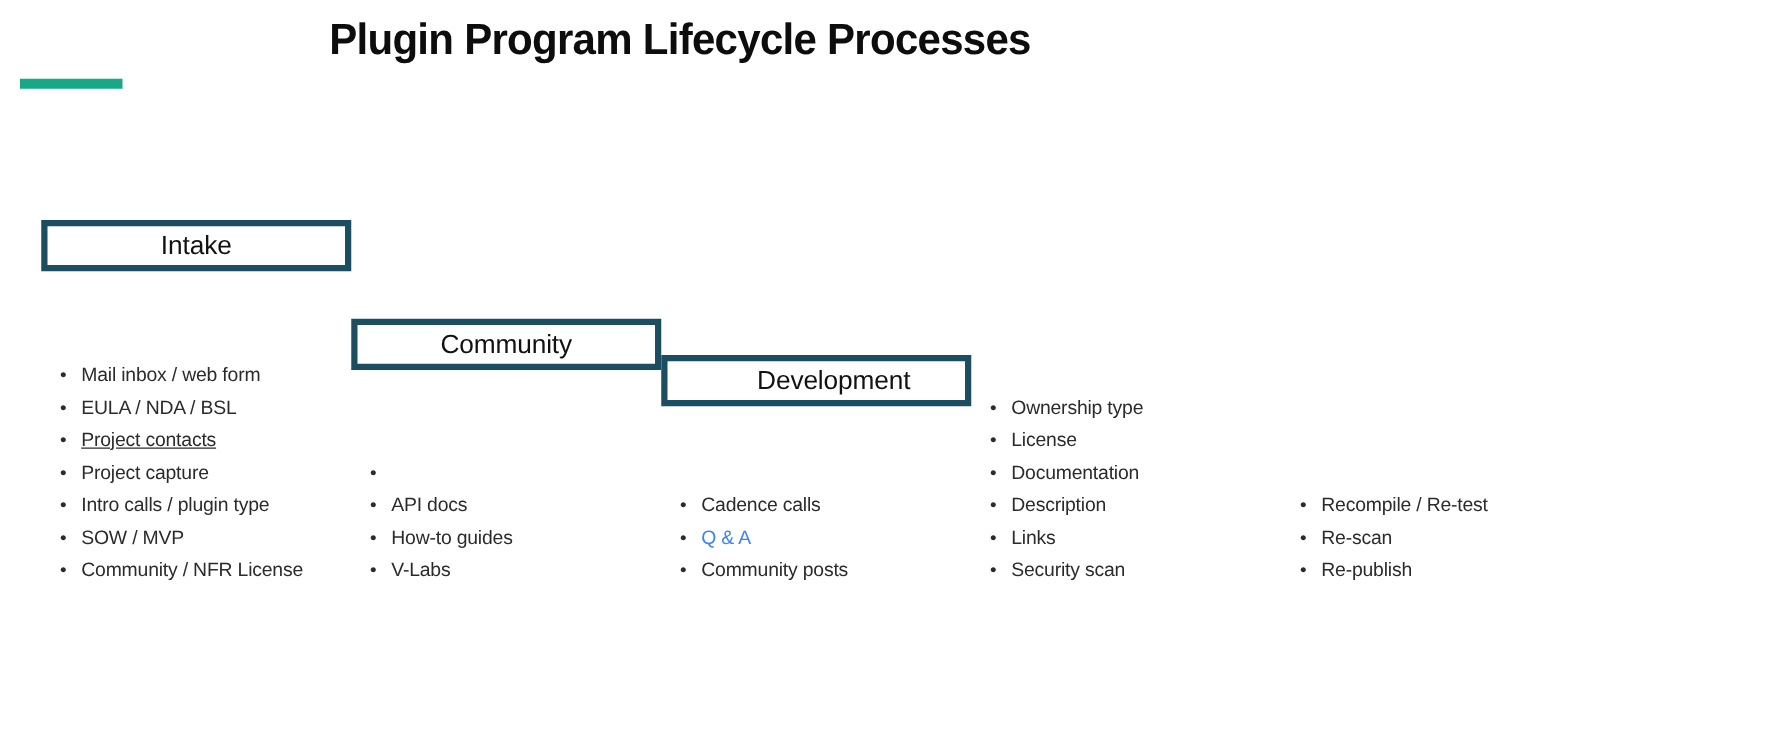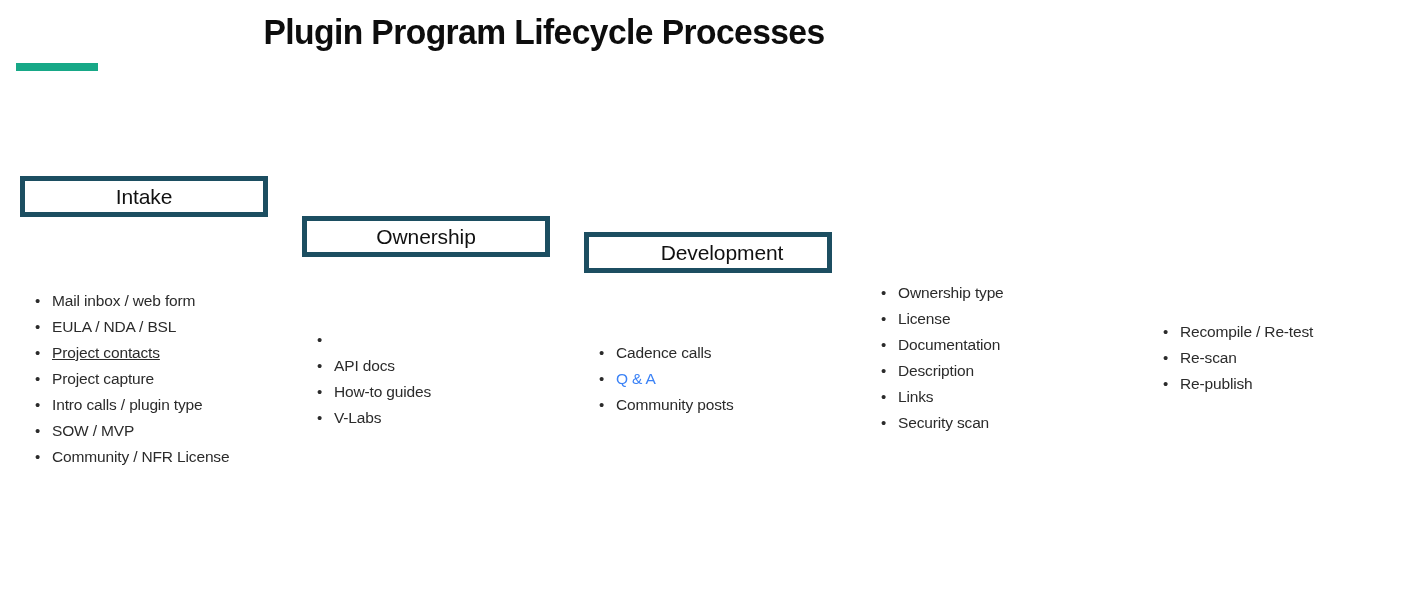--- a/index.html
+++ b/index.html
@@ -39,26 +39,25 @@
   #title-accent {
     margin-top: 9px;
     width: 82px;
     height: 8px;
     background: #17a887;
   }
 
   
   #process-row {
     position: absolute;
-    left: 20px;
+    left: 33px;
     top: 176px;
     width: 1380px;
     display: flex;
-    align-items: center;
-    gap: 34px;
+    align-items: flex-end;
   }
   .process-column {
     width: 248px;
     flex: 0 0 248px;
   }
 
   .stage-box {
     box-sizing: border-box;
     width: 248px;
     height: 41px;
@@ -161,21 +160,21 @@
       </li>
       <li class="task-item">
         <span class="task-bullet" style="color: rgb(43, 43, 43);">•</span>
         <span class="task-text" style="color: rgb(43, 43, 43);">Community / NFR License</span>
       </li>
     </ul>
   </div>
 
   <div class="process-column offset-1">
     <div class="stage-box" style="border-color: rgb(28, 78, 97); background: rgb(255, 255, 255);">
-      <span class="stage-label" style="color: rgb(17, 17, 17);">Ownership</span>
+      <span class="stage-label" style="color: rgb(17, 17, 17);">Community</span>
     </div>
     <ul class="task-list">
       <li class="task-item">
         <span class="task-bullet" style="color: rgb(43, 43, 43);">•</span>
       </li>
       <li class="task-item">
         <span class="task-bullet" style="color: rgb(43, 43, 43);">•</span>
         <span class="task-text" style="color: rgb(43, 43, 43);">API docs</span>
       </li>
       <li class="task-item">

